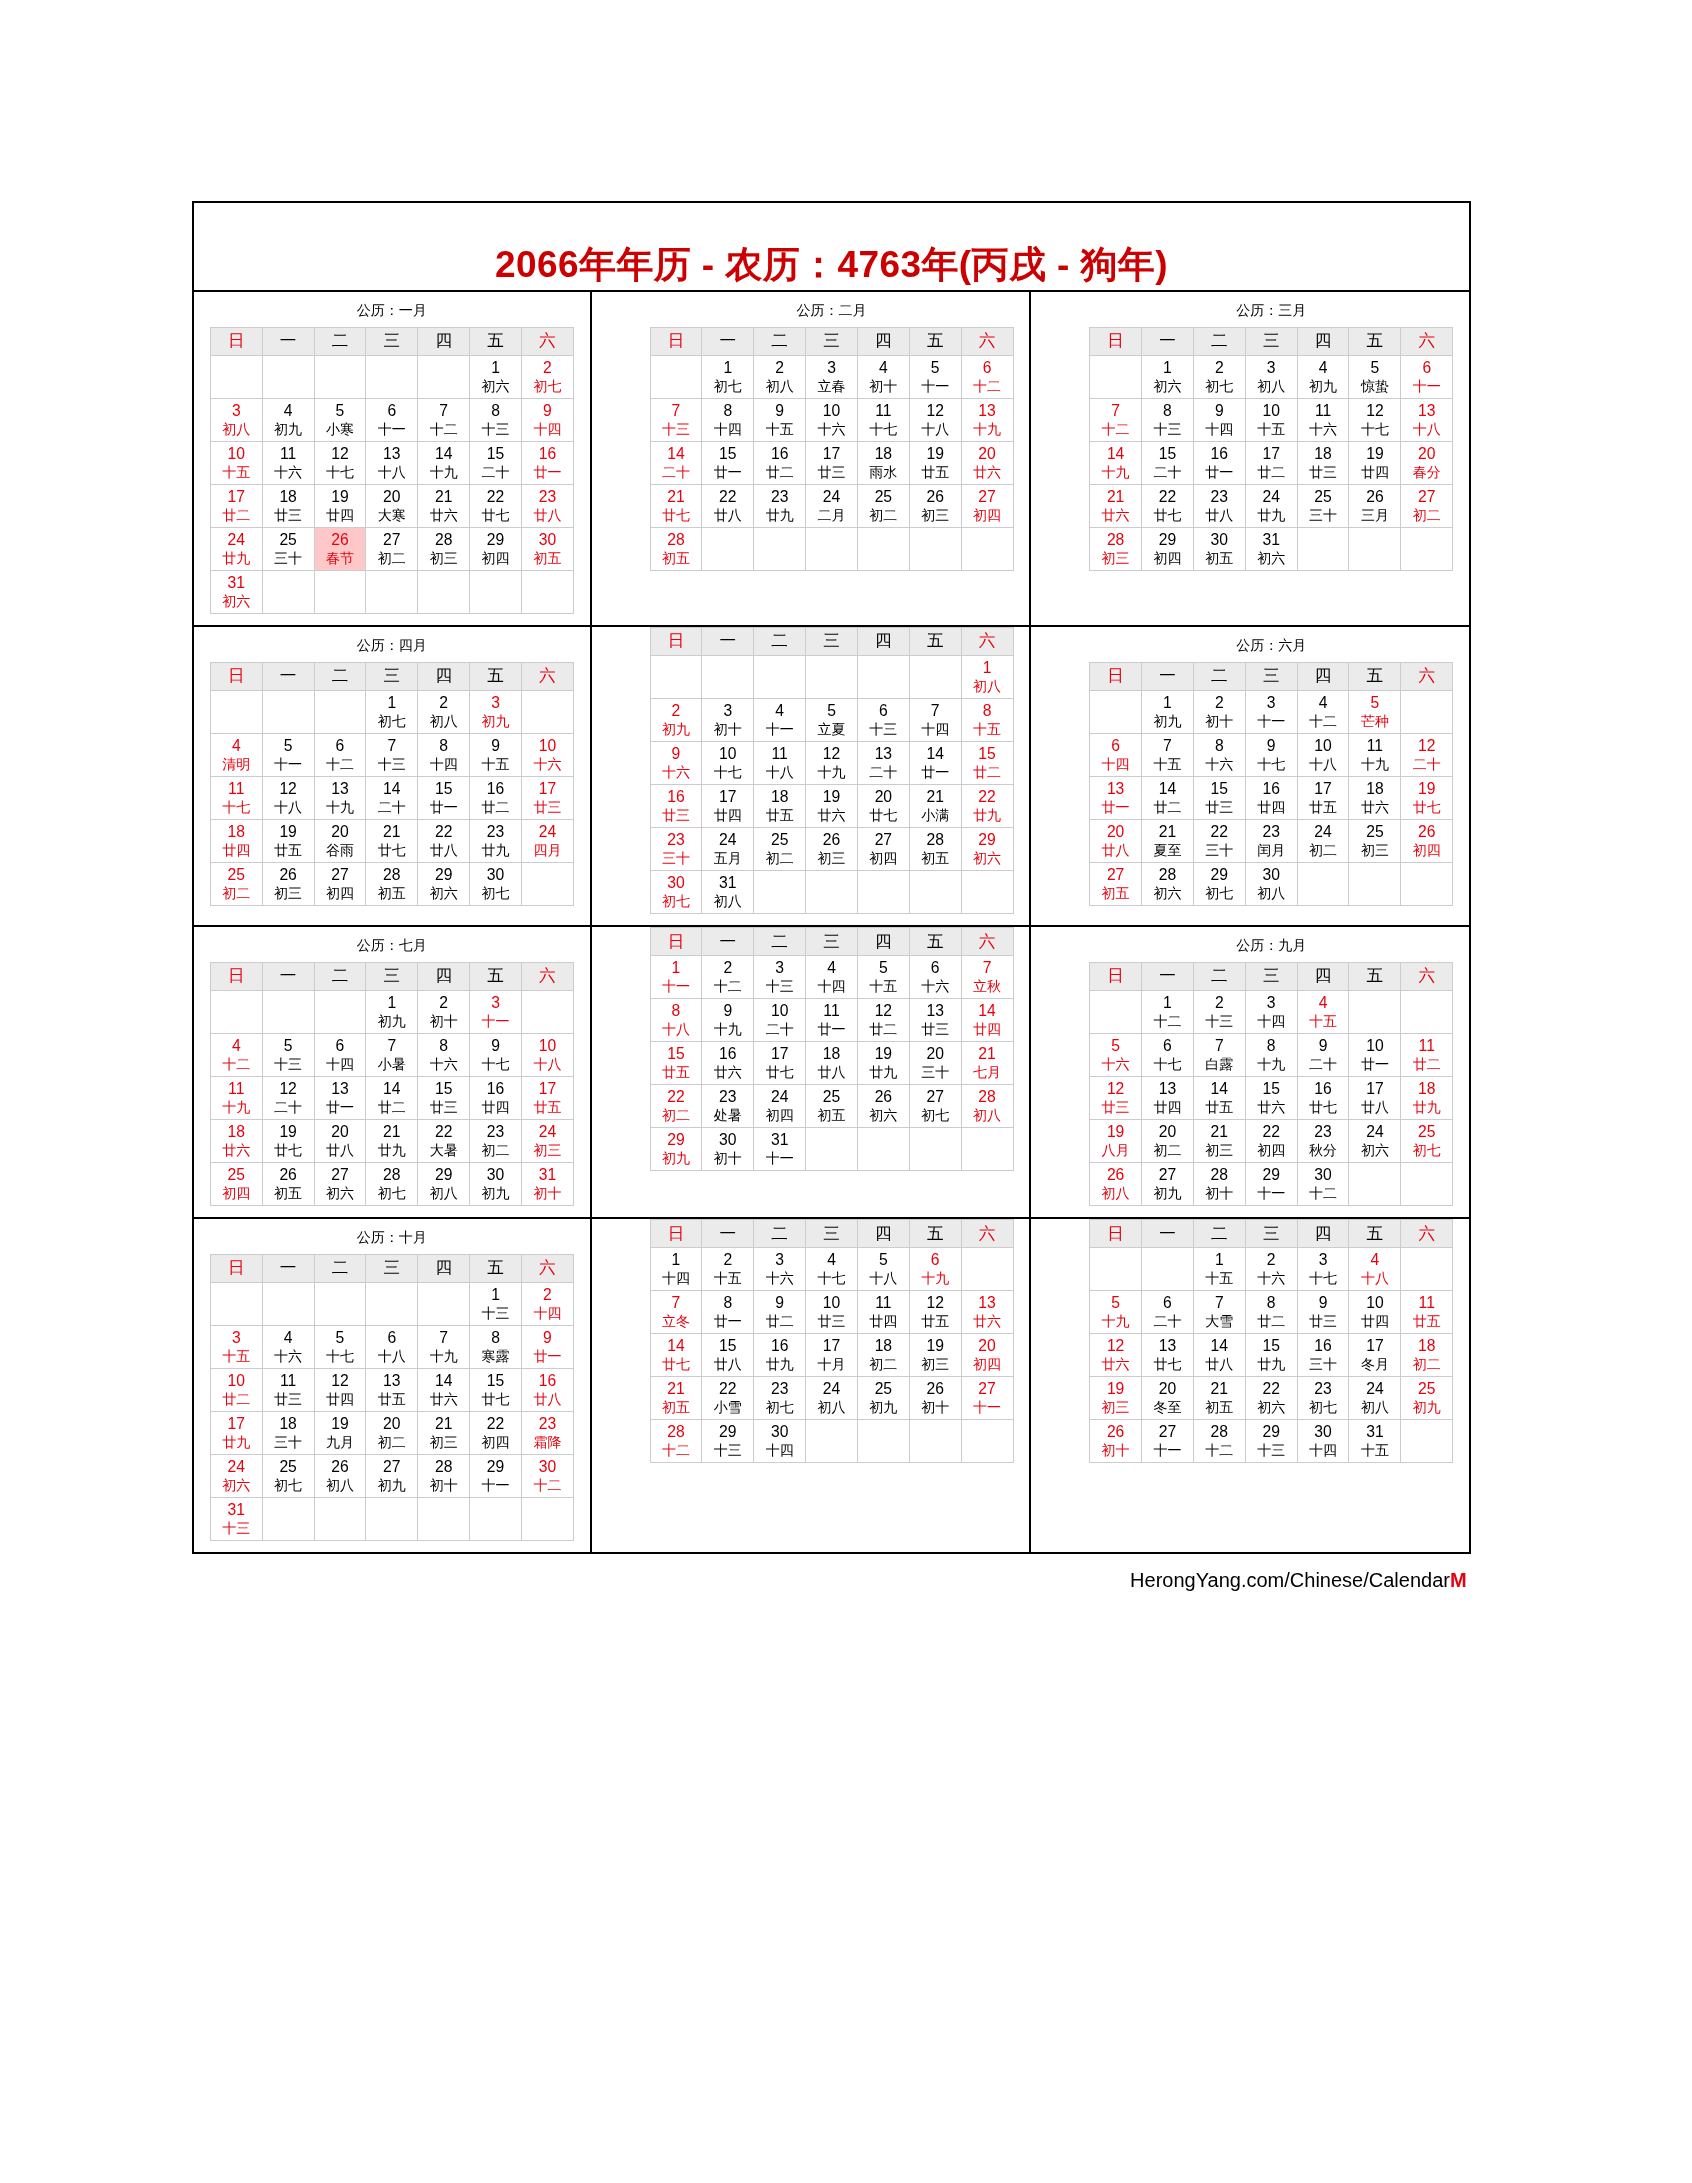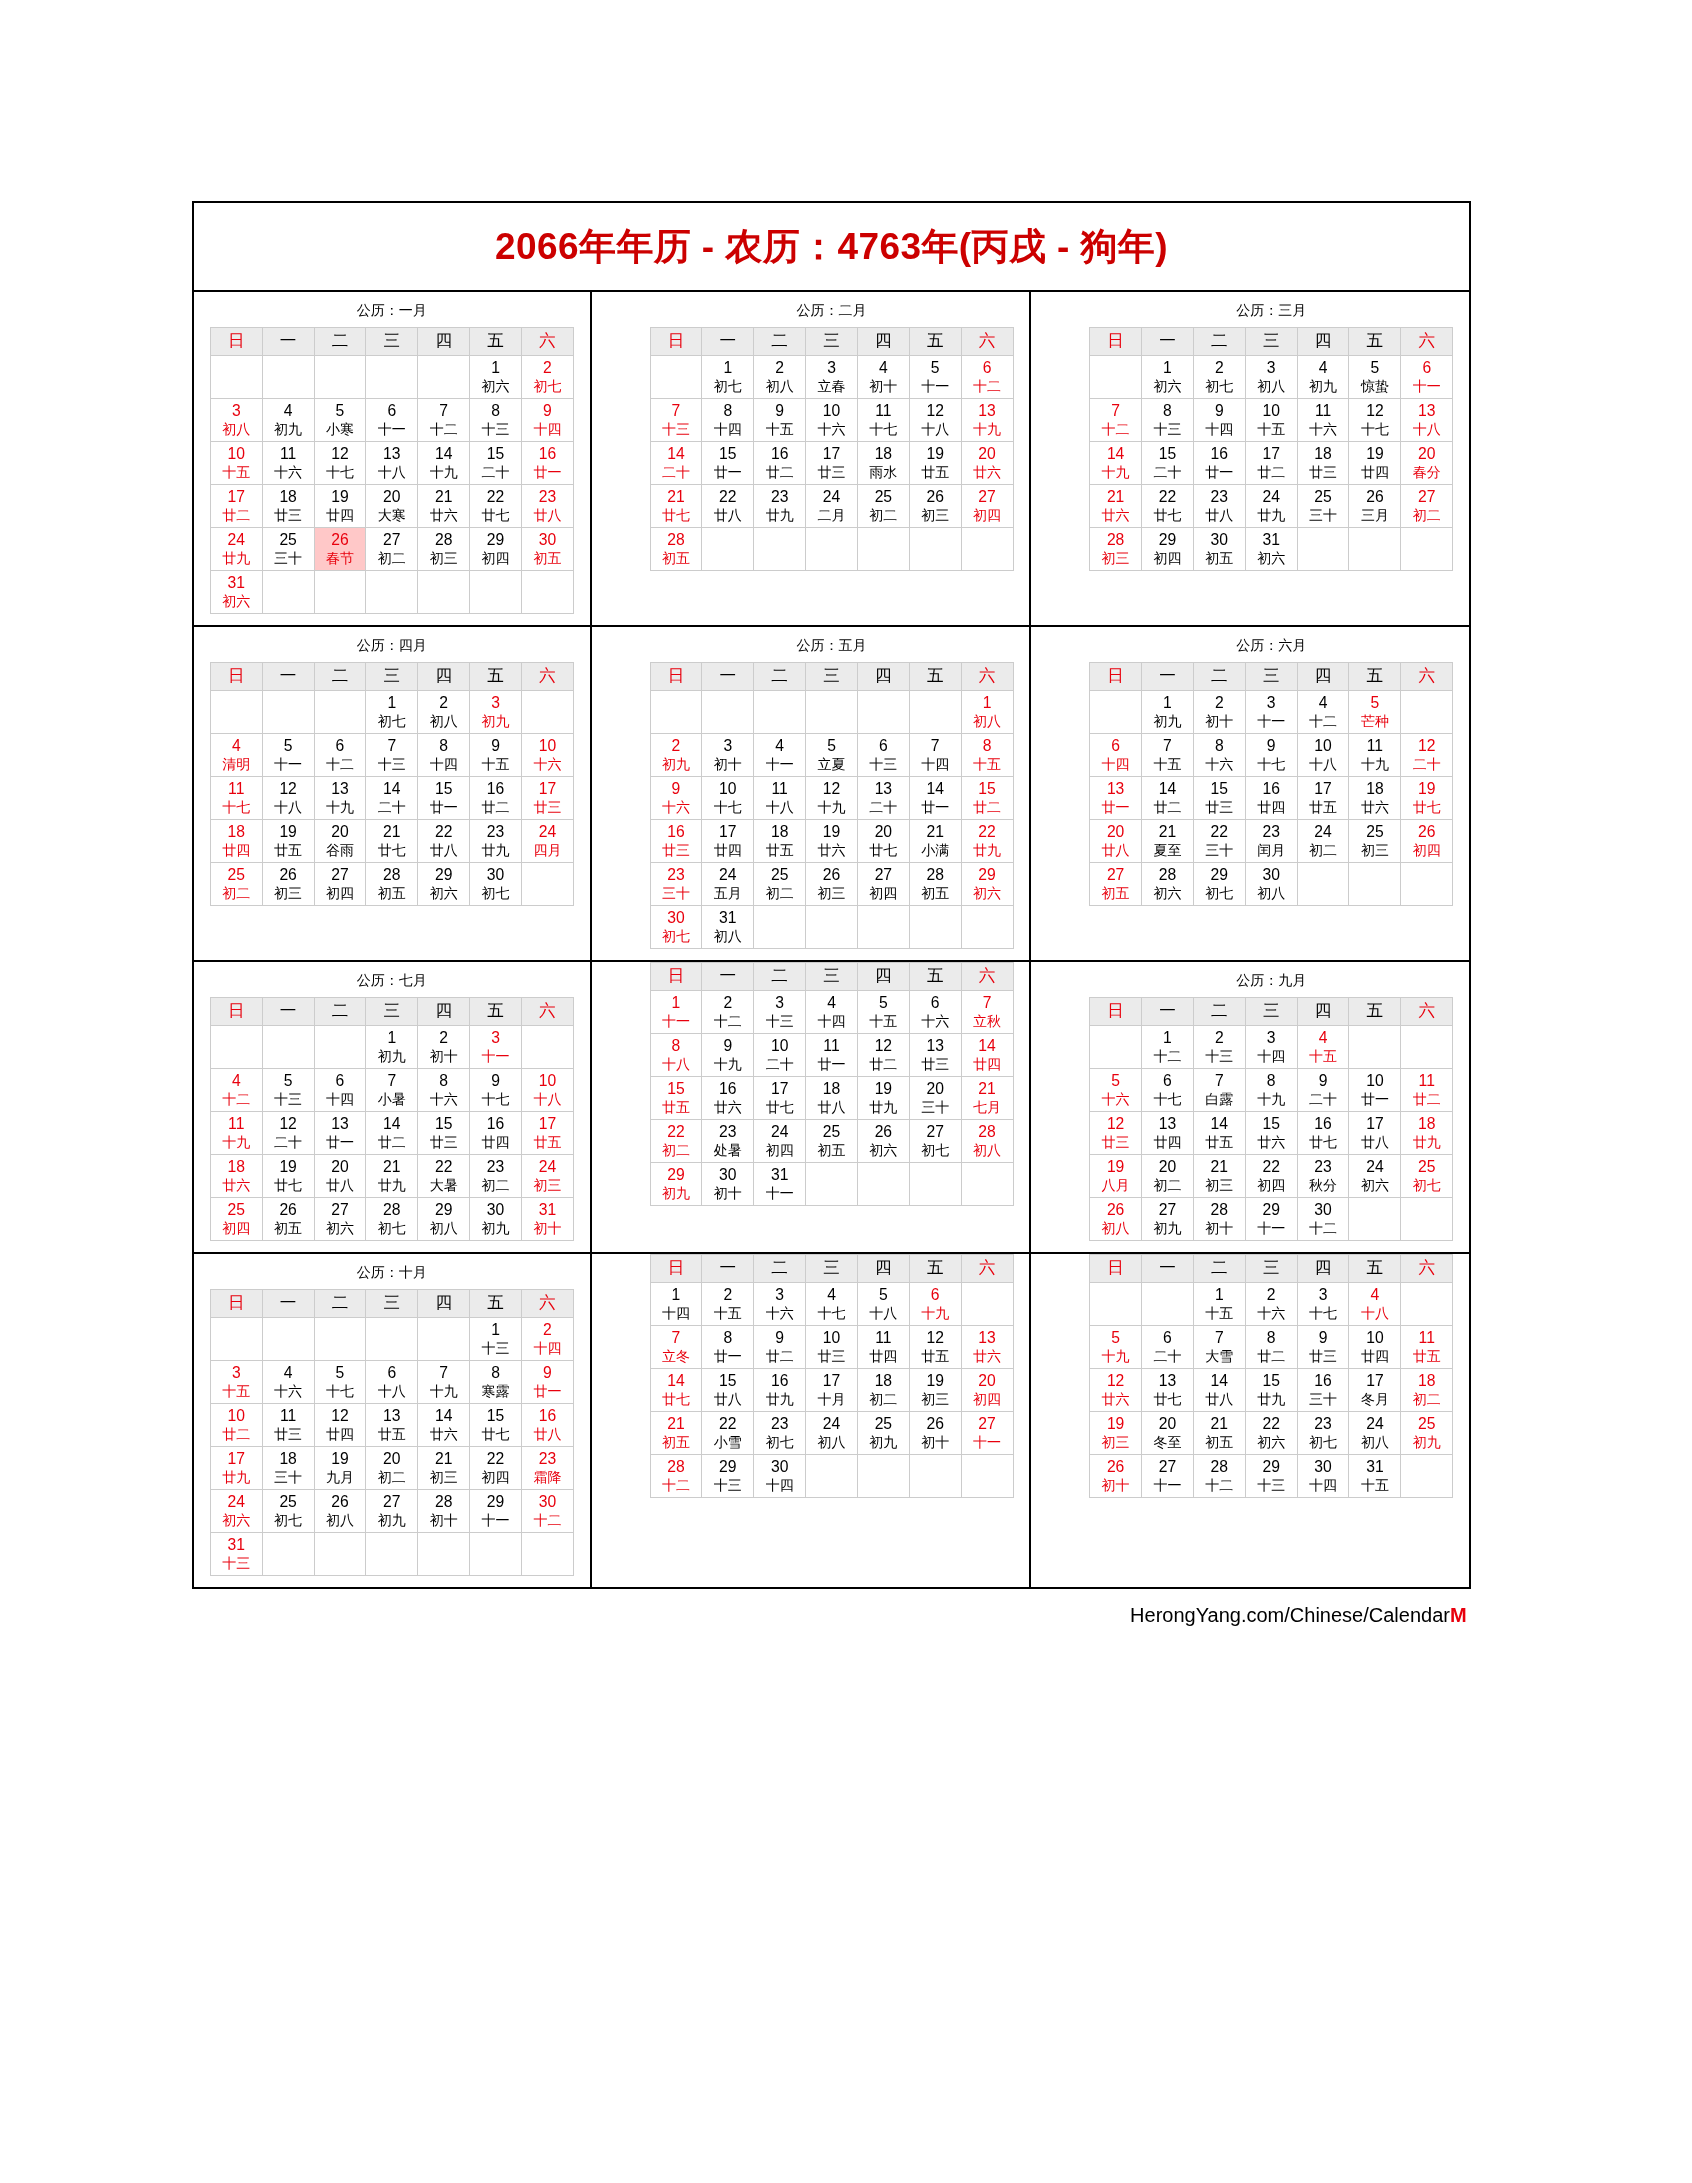--- a/index.html
+++ b/index.html
@@ -17,21 +17,21 @@
     position: absolute;
     left: 192px;
     top: 201px;
     width: 1279px;
     box-sizing: border-box;
   }
   .title-box {
     border: 2.2px solid #000;
     height: 87px;
     display: flex;
-    align-items: center;
+    align-items: flex-end;
     justify-content: center;
   }
   .title-text {
     color: #cc0000;
     font-size: 37px;
     font-weight: bold;
     letter-spacing: 0.4px;
   }
   .quarter {
     border-left: 2.2px solid #000;
@@ -732,21 +732,20 @@
                 <td class="">
                   <span class="g">30</span>
                   <span class="l">初七</span>
                 </td>
                 <td class="empty">&nbsp;</td>
               </tr>
             </tbody>
           </table>
         </div>
         <div class="month">
-          <div class="month-title">公历：五月</div>
           <table class="cal">
             <thead>
               <tr>
                 <th class="red">日</th>
                 <th>一</th>
                 <th>二</th>
                 <th>三</th>
                 <th>四</th>
                 <th>五</th>
                 <th class="red">六</th>

